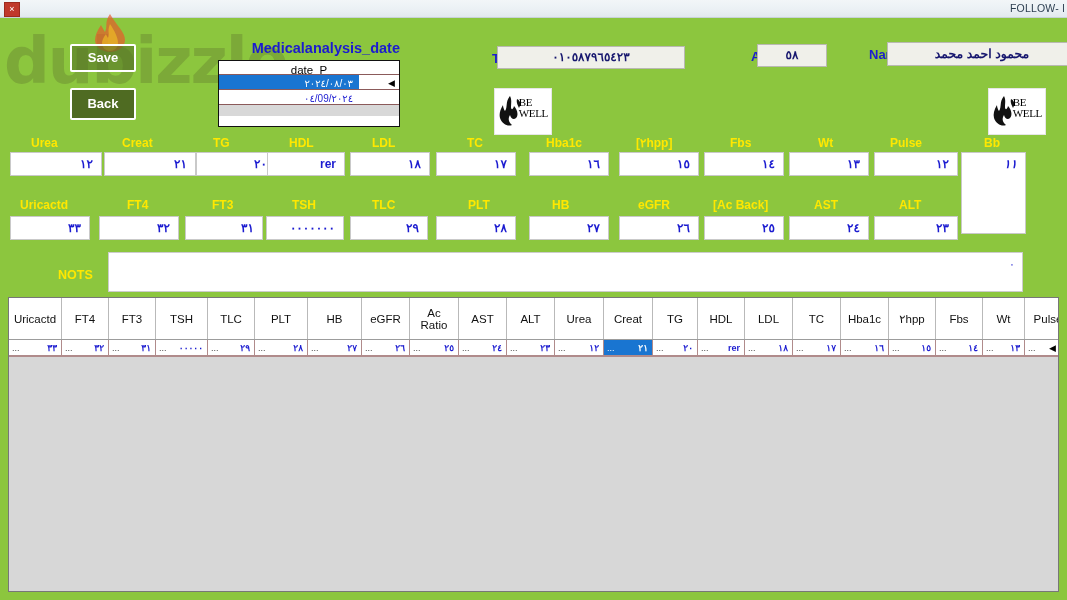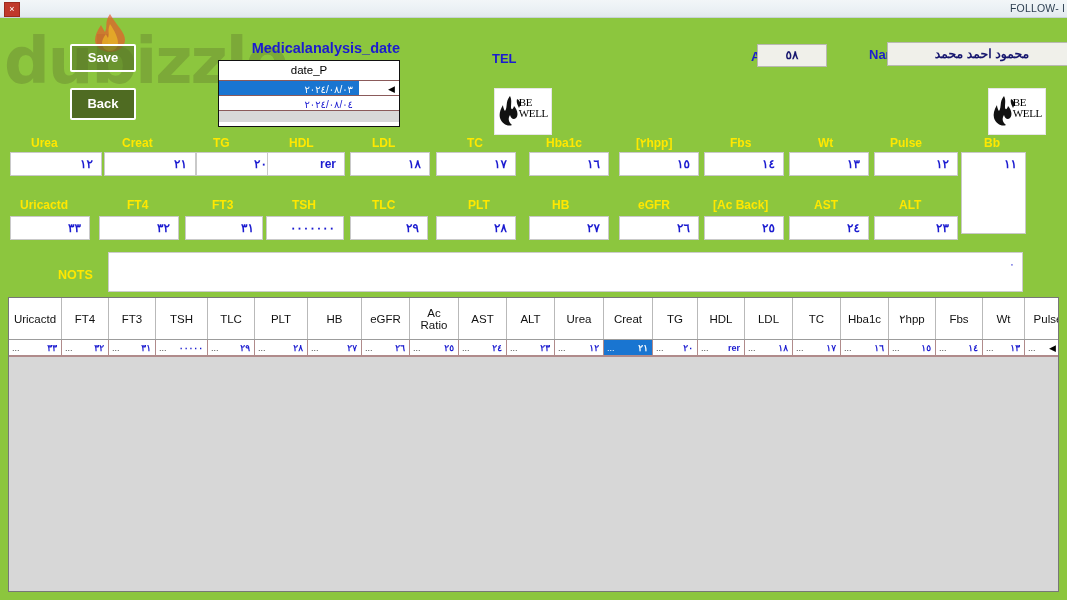--- a/index.html
+++ b/index.html
@@ -61,21 +61,21 @@
   
   #date-title {
     position: absolute; left: 218px; top: 22px; width: 182px;
     text-align: right; color: #1b1bd0; font-size: 14.5px; font-weight: bold;
   }
   #date-list {
     position: absolute; left: 218px; top: 42px; width: 182px; height: 67px;
     background: #ffffff; border: 1px solid #111111;
   }
   #date-list .dl-head {
-    height: 20px; line-height: 18px; text-align: center;
+    height: 14px; line-height: 18px; text-align: center;
     font-size: 11.5px; color: #000; border-bottom: 1px solid #8b5a5a;
     background: #fff; font-weight: normal;
   }
   #date-list .dl-row {
     height: 15px; line-height: 17px; font-size: 10px; color: #1b1bd0;
     border-bottom: 1px solid #8b5a5a; position: relative;
   }
   #date-list .dl-row .dl-val {
     position: absolute; left: 0; top: 0; width: 140px; height: 100%;
     text-align: right; padding-right: 6px; direction: rtl;
@@ -124,21 +124,21 @@
     text-align: center; white-space: nowrap;
   }
   .lab-input {
     position: absolute; height: 24px; background: #ffffff;
     border: 1px solid #c9c9c9; direction: rtl; text-align: right;
     padding-right: 8px; line-height: 22px;
     color: #1b1bd0; font-size: 12px; font-weight: bold;
     font-family: "Liberation Sans", sans-serif;
     overflow: hidden; white-space: nowrap;
   }
-  .lab-input.tall { height: 82px; line-height: 22px; }
+  .lab-input.tall { height: 82px; line-height: 22px; font-style: italic; }
 
   
   #nots-label {
     position: absolute; left: 58px; top: 250px; color: #ffe800;
     font-size: 12.5px; font-weight: bold;
   }
   #nots-input {
     position: absolute; left: 108px; top: 234px; width: 915px; height: 40px;
     background: #ffffff; border: 1px solid #cccccc; position: absolute;
   }
@@ -212,27 +212,28 @@
 
   <div id="date-title">Medicalanalysis_date</div>
   <div id="date-list">
     <div class="dl-head">date_P</div>
     <div id="date-rows">
         <div class="dl-row sel">
           <div class="dl-val">٢٠٢٤/٠٨/٠٣</div>
           <div class="dl-marker">◀</div>
         </div>
         <div class="dl-row">
-          <div class="dl-val">٢٠٢٤/٠٨/٠٤</div>
+          <div class="dl-val">٢٠٢٤/09/٠٤</div>
         </div>
       </div>
     <div class="dl-foot"></div>
   </div>
 
   <div class="hlabel" id="tel-label">TEL</div>
+  <div class="hfield" id="tel-field">٠١٠٥٨٧٩٦٥٤٢٣</div>
   <div class="hlabel" id="age-label">Age</div>
   <div class="hfield" id="age-field">٥٨</div>
   <div class="hlabel" id="name-label">Name</div>
   <div class="hfield" id="name-field">محمود احمد محمد</div>
 
   <div class="bewell" id="bewell-left">
     <div class="bw-inner">
       <svg class="bw-flame" width="24" height="34" viewBox="0 0 24 34">
         <path d="M11 1 C6 7 9 12 6 16 C4 13 4 10 4 10 C1 15 0 19 1 23 C3 29 9 32 13 30 C9 27 9 23 11 20 C12 24 15 25 17 23 C20 20 18 14 15 11 C14 15 12 15 12 12 C12 8 13 5 11 1 Z" fill="#111"></path>
         <path d="M18 4 C17 8 19 10 20 13 C22 10 22 6 18 4 Z" fill="#111"></path>

